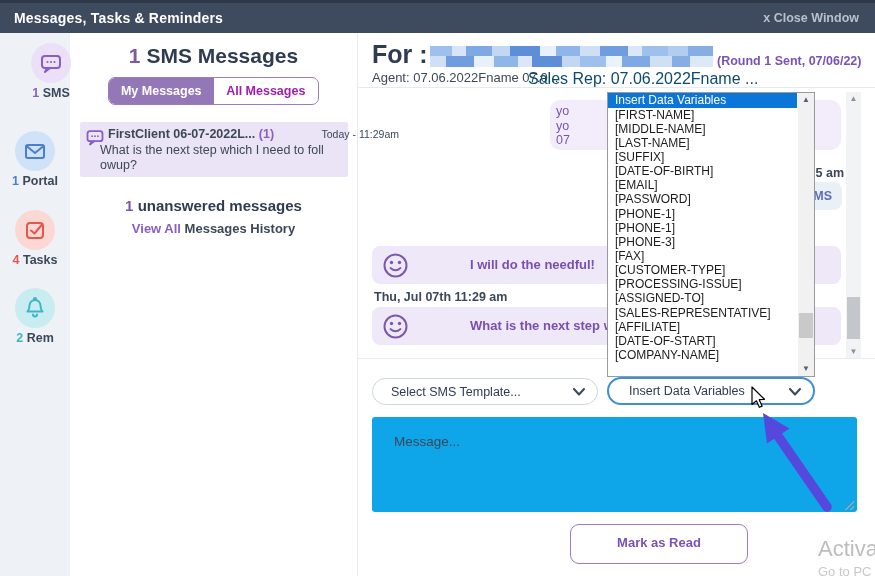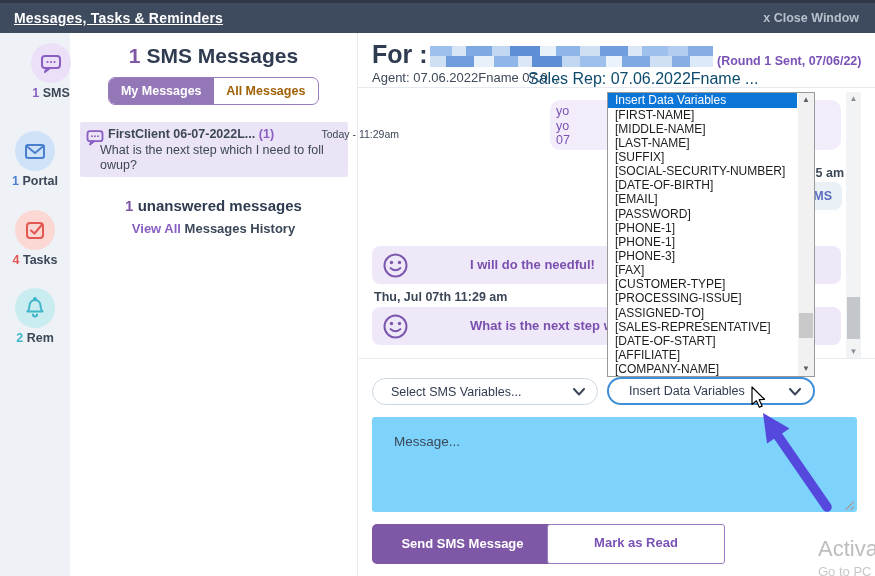--- a/index.html
+++ b/index.html
@@ -3,38 +3,38 @@
 <meta charset="utf-8">
 <style>
   html,body{margin:0;padding:0;background:#fff;}
   .stage{position:relative;width:875px;height:576px;overflow:hidden;background:#fff;
          font-family:"Liberation Sans",sans-serif;-webkit-font-smoothing:antialiased;}
   .abs{position:absolute;}
 
   
   .topbar{left:0;top:0;width:875px;height:33px;background:#3e4a5e;}
   .topstrip{left:0;top:0;width:875px;height:3px;background:#2e3848;}
-  .topbar-title{left:14px;top:10px;color:#ffffff;font-size:14px;font-weight:700;letter-spacing:.2px;text-decoration:underline;}
+  .topbar-title{left:14px;top:10px;color:#ffffff;font-size:14px;font-weight:700;letter-spacing:.2px;}
   .topbar-close{right:16px;top:11px;color:#b7c0cc;font-size:12.5px;font-weight:600;cursor:pointer;}
 
   
   .sidebar{left:0;top:33px;width:70px;height:543px;background:#eef2f6;}
   .side-item{position:absolute;width:70px;text-align:center;cursor:pointer;}
   .side-circle{width:40px;height:40px;border-radius:50%;margin:0 auto;display:flex;align-items:center;justify-content:center;}
   .side-label{font-size:12.5px;font-weight:700;color:#3c4858;margin-top:3px;white-space:nowrap;}
   .c-sms{background:#ecdff8;} .n-sms{color:#8a5fc4;}
   .c-portal{background:#cfe2f7;} .n-portal{color:#4a7fd0;}
   .c-tasks{background:#fbd8d4;} .n-tasks{color:#e2574f;}
   .c-rem{background:#c9ecf0;} .n-rem{color:#3fb5c9;}
 
   
   .mp-title{left:70px;top:44px;width:287px;text-align:center;font-size:21px;font-weight:700;color:#2f3b50;}
   .num-purple{color:#7e57a7;}
   .tabs{left:108px;top:77px;width:209px;height:26px;border:1px solid #9b7cc0;border-radius:7px;display:flex;overflow:hidden;background:#fff;}
-  .tab{flex:1;display:flex;align-items:center;justify-content:center;font-size:12.5px;font-weight:700;color:#a16207;cursor:pointer;}
+  .tab{flex:1;display:flex;align-items:center;justify-content:center;font-size:12.5px;font-weight:700;color:#a21caf;cursor:pointer;}
   .tab.active{background:#9477b7;color:#fff;border-radius:0;}
   .thread{left:80px;top:122px;width:268px;height:55px;background:#ebe3f6;border-radius:2px;cursor:pointer;}
   .t-head{position:absolute;left:28px;top:5px;font-size:12.5px;color:#3c4858;white-space:nowrap;}
   .t-name{font-weight:600;}
   .t-badge{color:#8a5fc4;font-weight:700;}
   .t-time{font-size:10.5px;color:#3c4858;margin-left:44px;}
   .t-preview{position:absolute;left:20px;top:21px;width:238px;font-size:12.5px;line-height:14.5px;color:#3c4858;}
   .unanswered{left:70px;top:197px;width:287px;text-align:center;font-size:15px;font-weight:700;color:#2f3b50;}
   .viewall{left:70px;top:221px;width:287px;text-align:center;font-size:13px;font-weight:600;color:#3c4858;cursor:pointer;}
   .viewall .purple{color:#8a5fc4;}
@@ -69,30 +69,30 @@
   .sb-up{top:0;} .sb-down{bottom:0;}
   .chat-thumb{position:absolute;left:1px;top:205px;width:13px;height:42px;background:#c3c7cb;cursor:pointer;}
 
   
   .sel{box-sizing:border-box;background:#fff;cursor:pointer;}
   .sel1{left:372px;top:378px;width:226px;height:27px;border:1px solid #cdd7e0;border-radius:14px;}
   .sel2{left:607px;top:377px;width:208px;height:28px;border:2px solid #3f8fd8;border-radius:14px;}
   .sel-text{position:absolute;left:18px;top:6px;font-size:12.5px;color:#2f3b50;white-space:nowrap;}
   .sel2 .sel-text{top:5px;left:20px;}
   .chev{position:absolute;right:12px;top:9px;}
-  .msgbox{left:372px;top:417px;width:485px;height:95px;background:#7dd3fc;border:none;border-radius:3px;
+  .msgbox{left:372px;top:417px;width:485px;height:95px;background:#0ea5e9;border:none;border-radius:3px;
           box-sizing:border-box;padding:17px 22px 0 22px;font-size:13.5px;color:#3c4858;resize:none;outline:none;
           font-family:"Liberation Sans",sans-serif;}
   .msgbox::placeholder{color:#3c4858;opacity:1;}
   .gripper{left:843px;top:499px;width:11px;height:11px;
            background:repeating-linear-gradient(135deg,transparent 0 2px,#9aa4ad 2px 3.5px);
            clip-path:polygon(100% 0,100% 100%,0 100%);cursor:nwse-resize;}
   .send-btn{left:372px;top:524px;width:181px;height:40px;background:#7e57a6;border-radius:5px;
             color:#fff;font-weight:700;font-size:13px;text-align:center;line-height:40px;cursor:pointer;}
-  .mark-btn{left:547px;top:524px;width:178px;height:40px;background:#fff;border:1.5px solid #9b7cc0;border-radius:3px;
+  .mark-btn{left:570px;top:524px;width:178px;height:40px;background:#fff;border:1.5px solid #9b7cc0;border-radius:9px;
             box-sizing:border-box;color:#7a52b5;font-weight:700;font-size:13px;text-align:center;line-height:36px;cursor:pointer;}
 
   
   .dropdown{left:607px;top:92px;width:208px;height:285px;background:#fff;border:1px solid #9a9a9a;
             box-sizing:border-box;z-index:40;}
   .dd-list{position:absolute;left:0;top:0;right:17px;bottom:0;overflow:hidden;}
   .dd-selected{height:14.6px;background:#0b76d8;color:#fff;font-size:12px;line-height:14.6px;padding-left:7px;white-space:nowrap;}
   .dd-item{height:14.15px;font-size:12px;line-height:14.2px;color:#1c1c1c;padding-left:7px;white-space:nowrap;cursor:pointer;}
   .dd-scroll{position:absolute;right:0;top:0;width:16px;height:100%;background:#f1f1f1;}
   .dd-arrow{position:absolute;left:0;width:16px;height:14px;color:#5a5f66;font-size:8px;line-height:14px;text-align:center;cursor:pointer;}
@@ -266,59 +266,57 @@
 
   <div class="abs chat-divider"></div>
 
   <div class="abs chat-scroll">
     <div class="sb-arrow sb-up">▲</div>
     <div class="chat-thumb"></div>
     <div class="sb-arrow sb-down">▼</div>
   </div>
 
   <div class="abs sel sel1">
-    <div class="sel-text">Select SMS Variables...</div>
+    <div class="sel-text">Select SMS Template...</div>
     <svg class="chev" width="12" height="8" viewBox="0 0 12 8">
       <polyline points="1,1 6,6.5 11,1" fill="none" stroke="#3c4858" stroke-width="2" stroke-linecap="round" stroke-linejoin="round"></polyline>
     </svg>
   </div>
   <div class="abs sel sel2">
     <div class="sel-text">Insert Data Variables</div>
     <svg class="chev" width="12" height="8" viewBox="0 0 12 8">
       <polyline points="1,1 6,6.5 11,1" fill="none" stroke="#3c4858" stroke-width="2" stroke-linecap="round" stroke-linejoin="round"></polyline>
     </svg>
   </div>
 
   <textarea class="abs msgbox" placeholder="Message..." style=""></textarea>
   <div class="abs gripper"></div>
 
-  <div class="abs send-btn">Send SMS Message</div>
   <div class="abs mark-btn">Mark as Read</div>
 
   <div class="abs dropdown">
     <div class="dd-list">
       <div class="dd-selected">Insert Data Variables</div>
       <div class="dd-item">[FIRST-NAME]</div>
       <div class="dd-item">[MIDDLE-NAME]</div>
       <div class="dd-item">[LAST-NAME]</div>
       <div class="dd-item">[SUFFIX]</div>
-      <div class="dd-item">[SOCIAL-SECURITY-NUMBER]</div>
       <div class="dd-item">[DATE-OF-BIRTH]</div>
       <div class="dd-item">[EMAIL]</div>
       <div class="dd-item">[PASSWORD]</div>
       <div class="dd-item">[PHONE-1]</div>
       <div class="dd-item">[PHONE-1]</div>
       <div class="dd-item">[PHONE-3]</div>
       <div class="dd-item">[FAX]</div>
       <div class="dd-item">[CUSTOMER-TYPE]</div>
       <div class="dd-item">[PROCESSING-ISSUE]</div>
       <div class="dd-item">[ASSIGNED-TO]</div>
       <div class="dd-item">[SALES-REPRESENTATIVE]</div>
+      <div class="dd-item">[AFFILIATE]</div>
       <div class="dd-item">[DATE-OF-START]</div>
-      <div class="dd-item">[AFFILIATE]</div>
       <div class="dd-item">[COMPANY-NAME]</div>
     </div>
     <div class="dd-scroll">
       <div class="dd-arrow" style="top:0;">▲</div>
       <div class="dd-thumb"></div>
       <div class="dd-arrow" style="bottom:0;">▼</div>
     </div>
   </div>
 
   <div class="abs wm1">Activate Windows</div>

